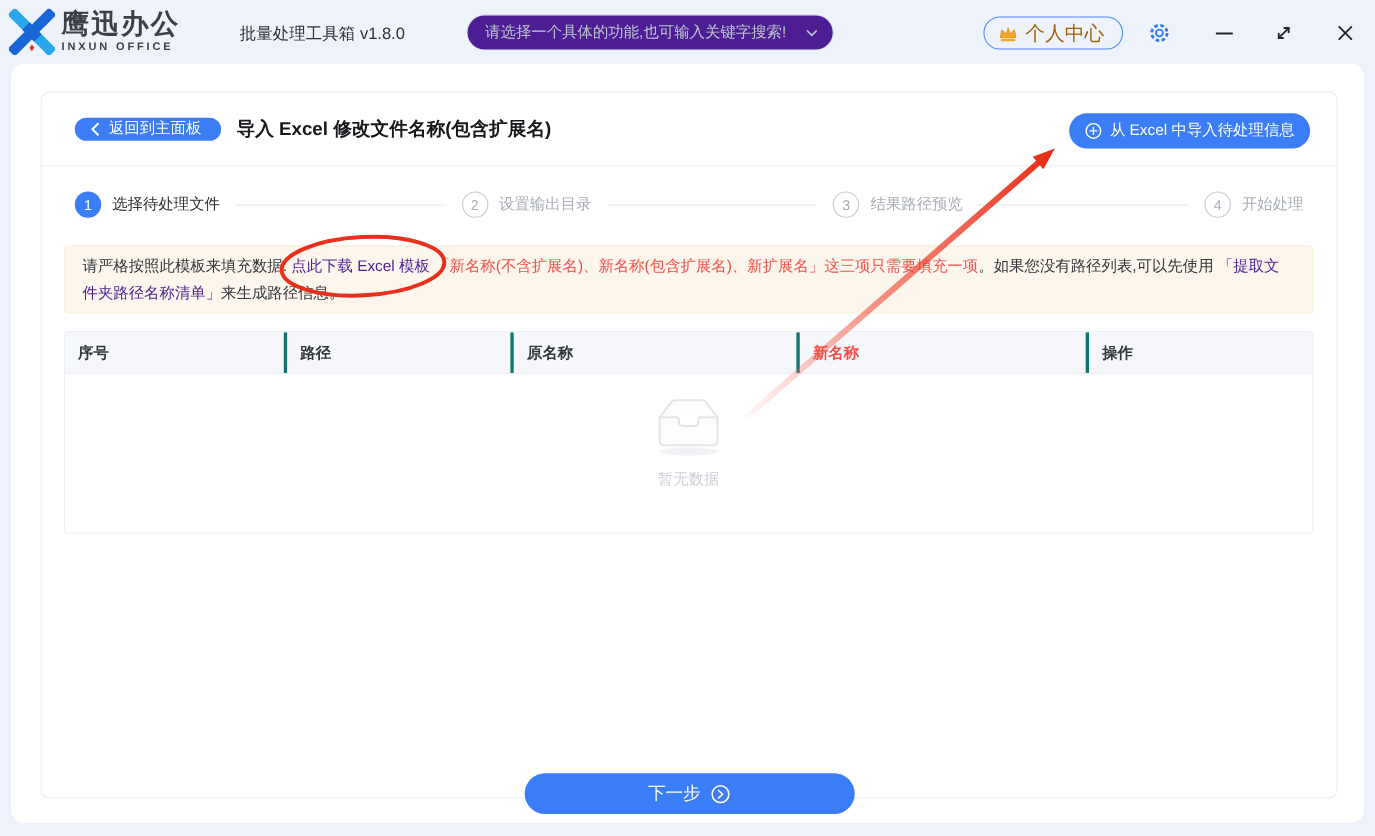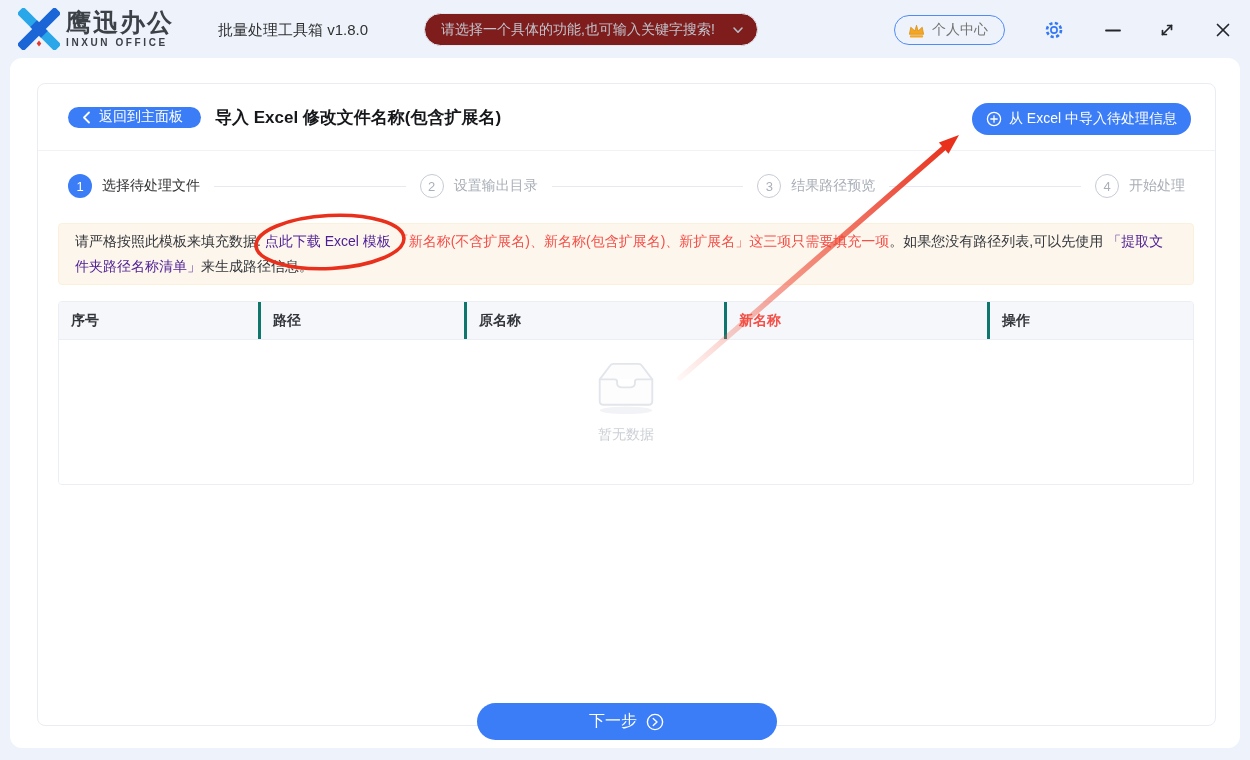--- a/index.html
+++ b/index.html
@@ -7,41 +7,41 @@
   body {
     font-family:"Liberation Sans","DejaVu Sans",sans-serif;
     background:#eef3fb;
     position:relative;
     overflow:hidden;
     color:#303133;
   }
 
   
   .titlebar { position:absolute; left:0; top:0; width:1250px; height:58px; background:#eef3fb; }
-  .logo-wrap { position:absolute; left:18px; top:8px; display:flex; align-items:center; }
+  .logo-wrap { position:absolute; left:8px; top:8px; display:flex; align-items:center; }
   .logo-mark { width:42px; height:42px; }
   .logo-text { margin-left:6px; line-height:1; }
   .logo-title { font-size:25px; font-weight:bold; color:#3c4148; letter-spacing:2px; }
   .logo-sub { font-size:10px; font-weight:bold; color:#3c4148; letter-spacing:2.6px; margin-top:3px; }
   .app-title { position:absolute; left:218px; top:21px; font-size:15px; color:#303133; }
 
   .search-select {
     position:absolute; left:424px; top:13px; width:334px; height:33px;
-    background:#7f1d1d; border:1px solid #e2e6ee; border-radius:17px;
+    background:#4c1d95; border:1px solid #e2e6ee; border-radius:17px;
     display:flex; align-items:center; padding:0 12px 0 16px; cursor:pointer;
   }
   .search-placeholder { flex:1; font-size:14px; color:#bfc4cd; white-space:nowrap; overflow:hidden; }
   .search-caret { width:14px; height:14px; flex:none; margin-left:6px; }
 
   .user-center {
     position:absolute; left:894px; top:15px; height:30px; padding:0 16px 0 12px;
     border:1px solid #4f8bf8; border-radius:15px; background:transparent;
     display:flex; align-items:center; gap:6px; cursor:pointer;
   }
-  .user-center-label { font-size:14px; color:#737373; }
+  .user-center-label { font-size:18px; color:#a16207; }
 
   .tb-icon-btn { position:absolute; top:18px; width:30px; height:24px; display:flex; align-items:center; justify-content:center; cursor:pointer; background:none; border:none; }
   .gear-btn { left:1039px; }
   .min-btn  { left:1098px; }
   .rsz-btn  { left:1152px; }
   .cls-btn  { left:1208px; }
 
   
   .window-body {
     position:absolute; left:10px; top:58px; width:1230px; height:690px;

